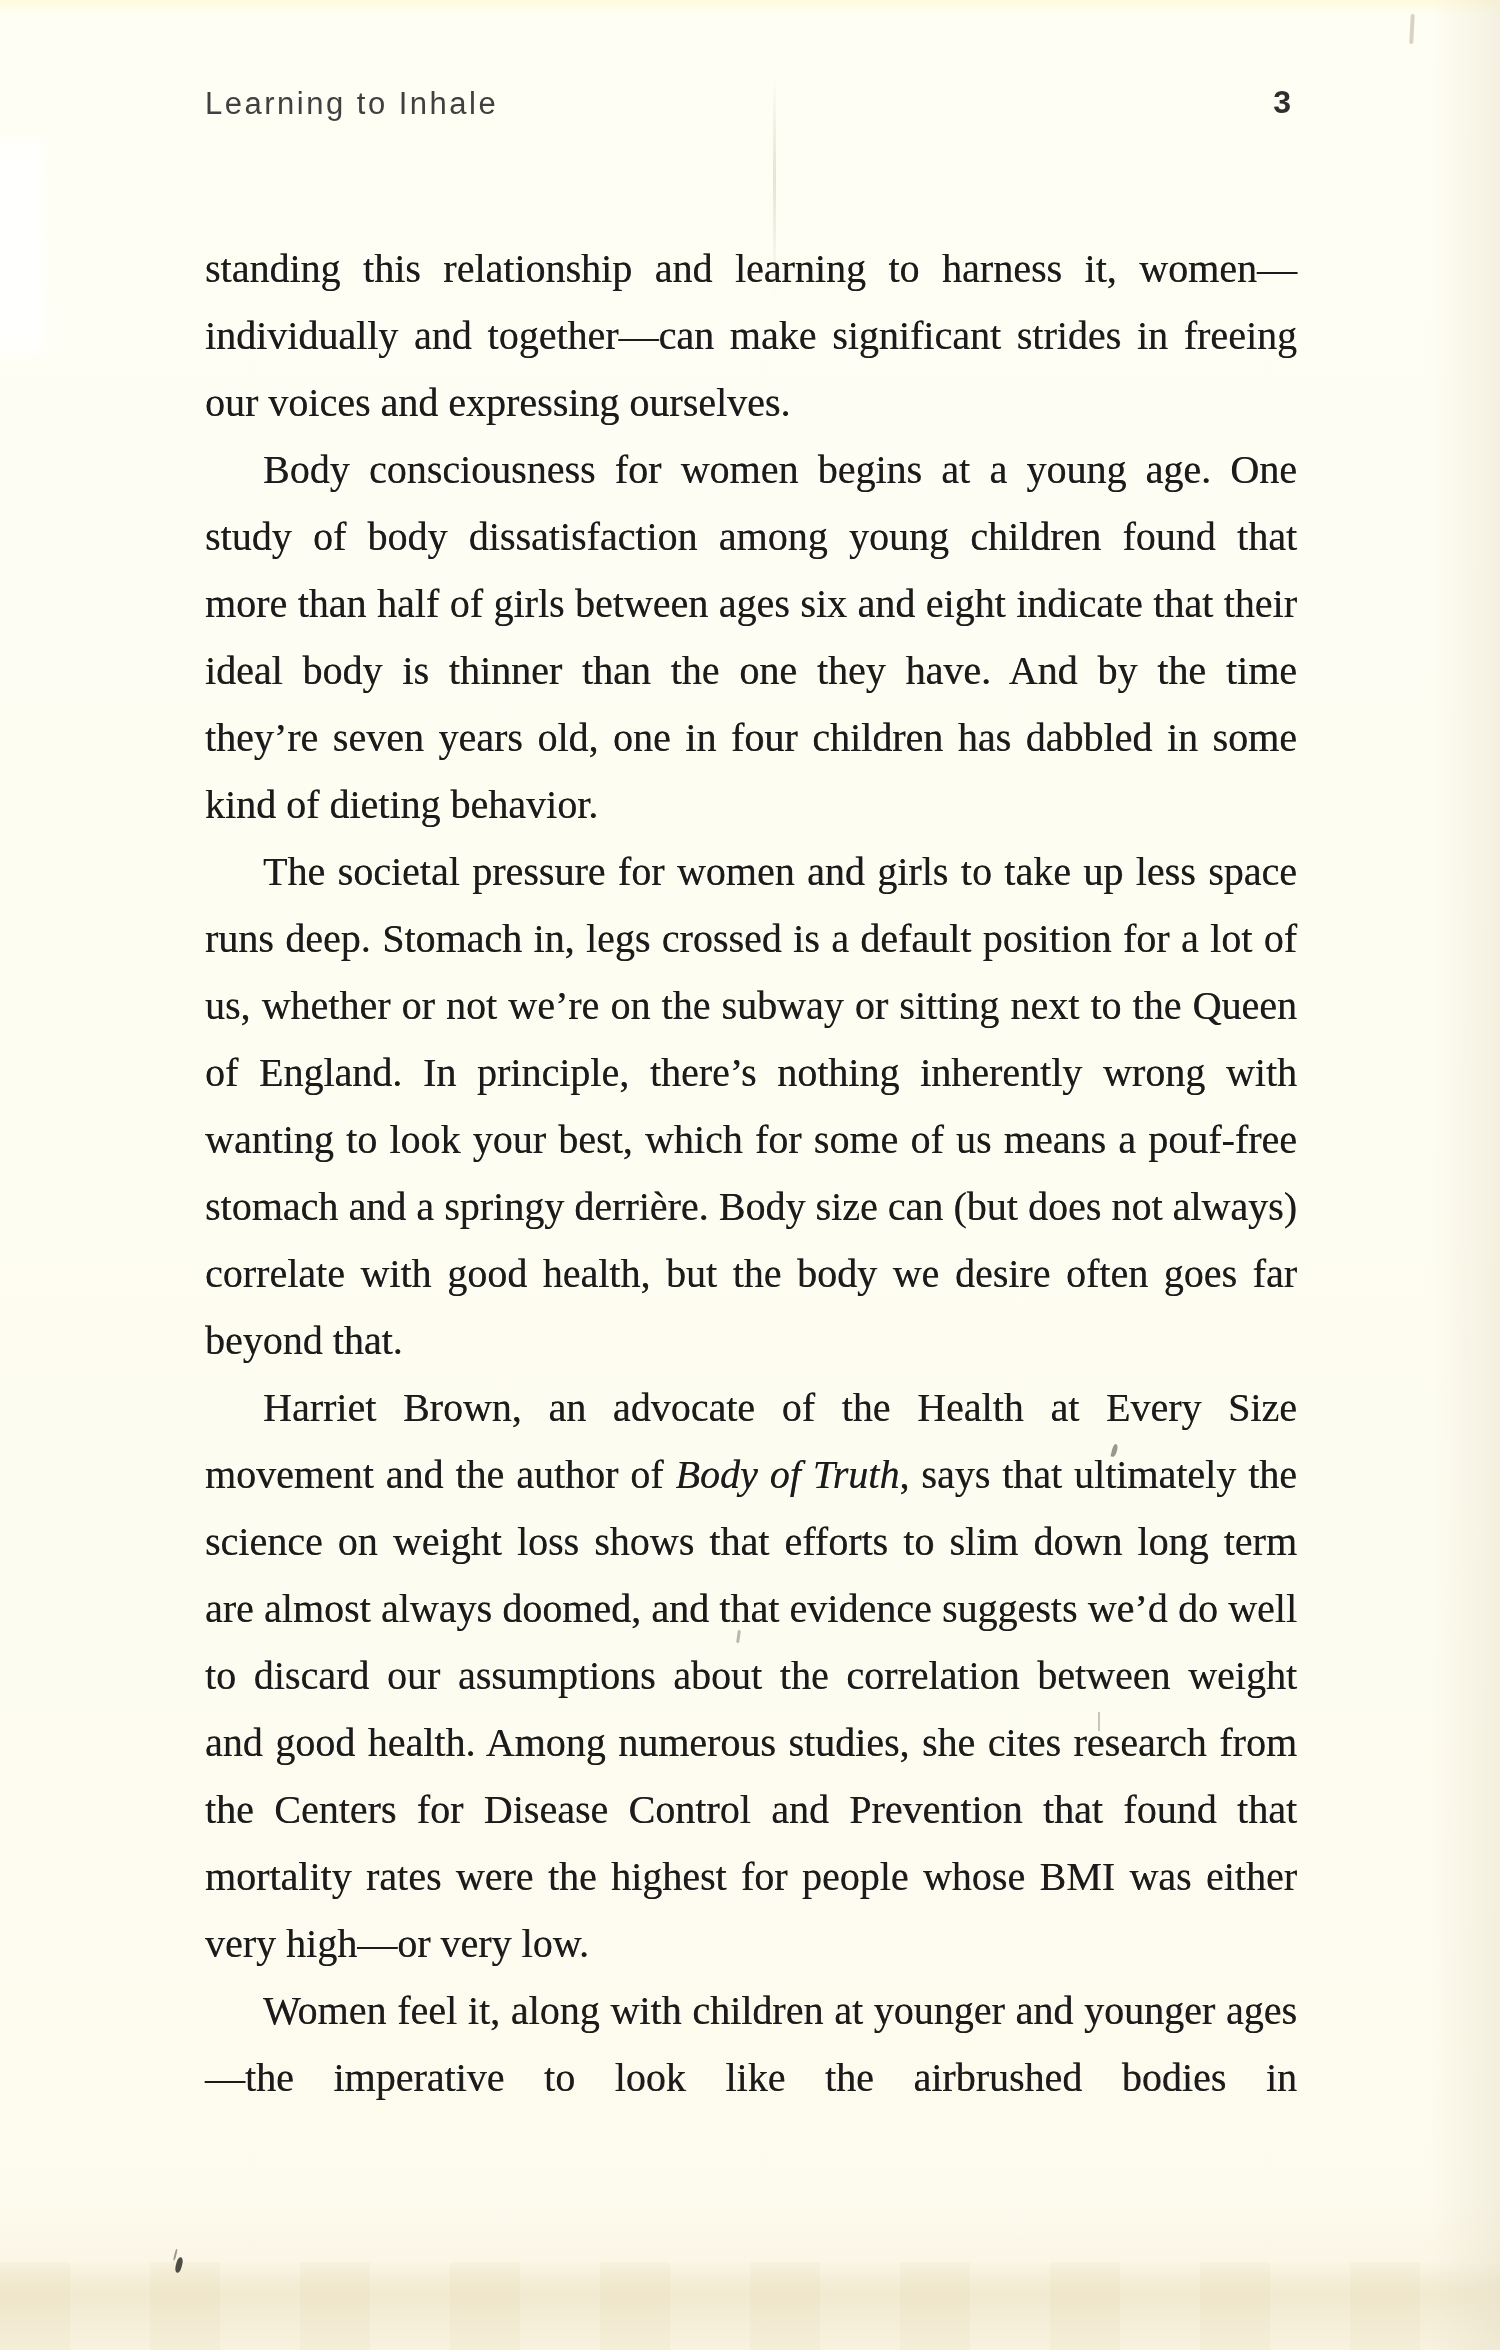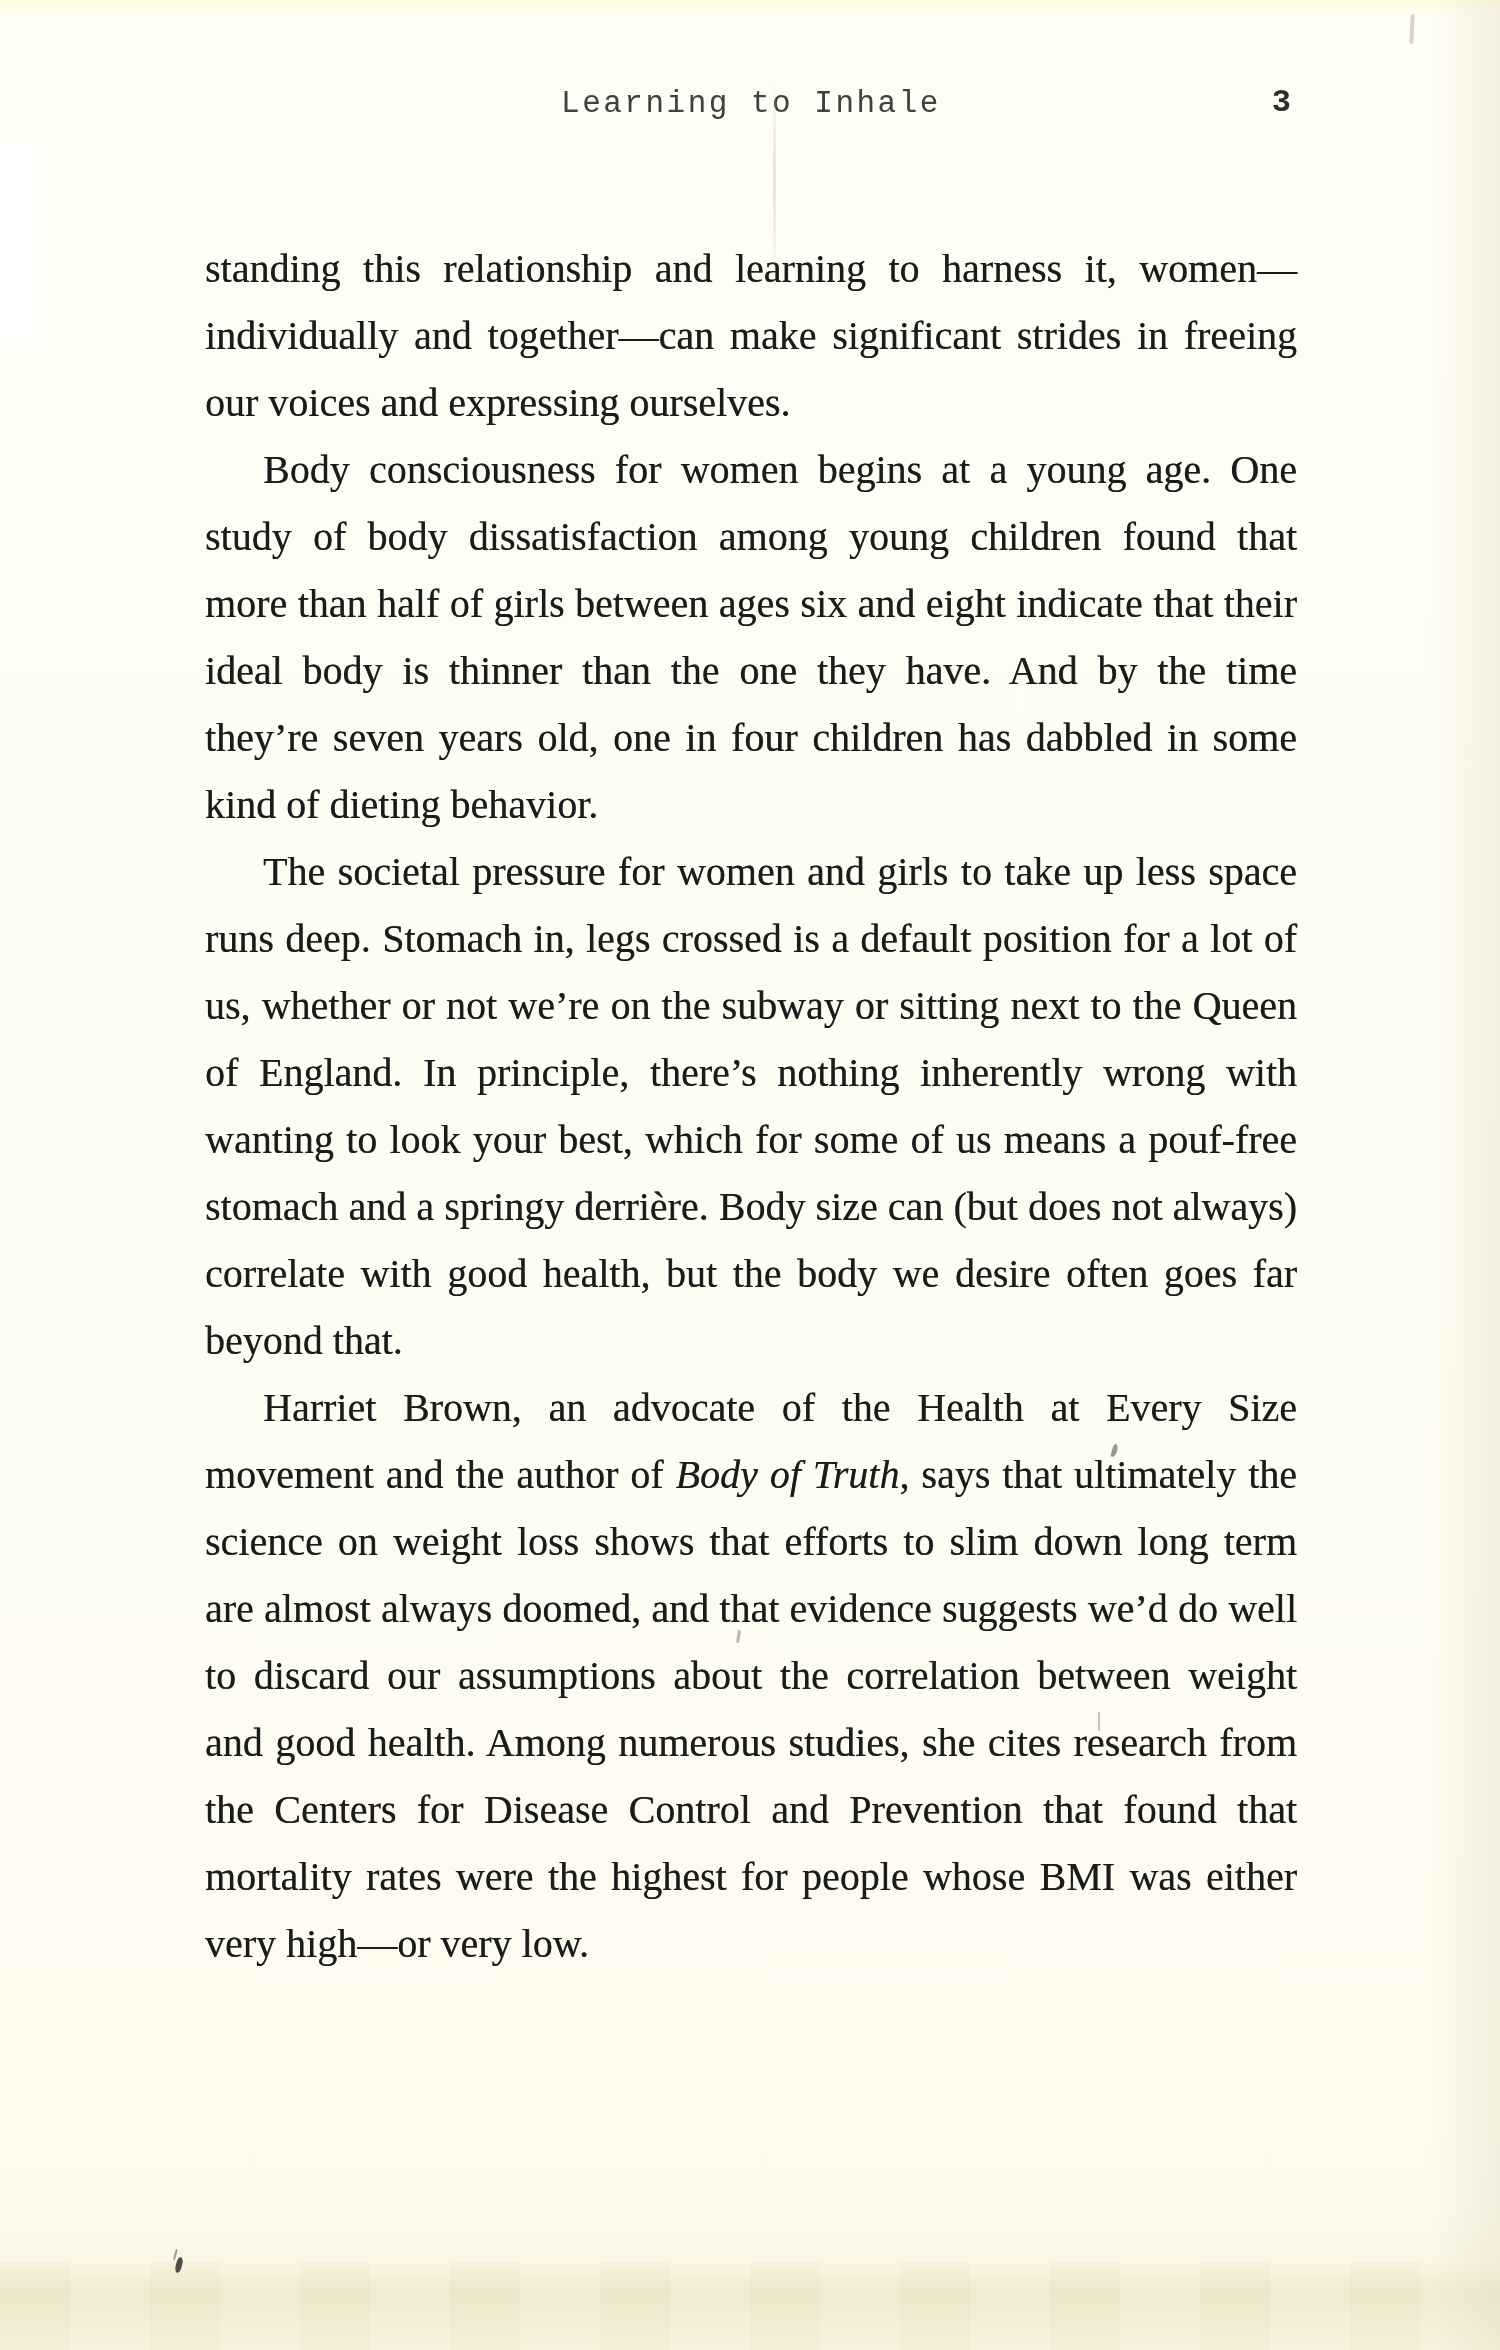--- a/index.html
+++ b/index.html
@@ -23,22 +23,21 @@
     font-family: "Liberation Serif", serif;
   }
 
   
   .running-header {
     position: absolute;
     top: 86px;
     left: 205px;
     width: 1092px;
     height: 40px;
-    text-align: center;
-    font-family: Liberation Mono, monospace;
+    font-family: Liberation Sans, sans-serif;
     font-size: 31px;
     letter-spacing: 2.5px;
     color: #404040;
   }
   .running-header .title {
     display: inline-block;
   }
   .running-header .folio {
     position: absolute;
     right: 6px;
@@ -174,20 +173,21 @@
   <header class="running-header">
     <span class="title">Learning to Inhale</span>
     <span class="folio">3</span>
   </header>
 
   <main class="text-block">
       <p class=""><span>standing this relationship and learning to harness it, women—individually and together—can make significant strides in freeing our voices and expressing ourselves.</span></p>
       <p class="indent"><span>Body consciousness for women begins at a young age. One study of body dissatisfaction among young children found that more than half of girls between ages six and eight indicate that their ideal body is thinner than the one they have. And by the time they’re seven years old, one in four children has dabbled in some kind of dieting behavior.</span></p>
       <p class="indent"><span>The societal pressure for women and girls to take up less space runs deep. Stomach in, legs crossed is a default position for a lot of us, whether or not we’re on the subway or sitting next to the Queen of England. In principle, there’s nothing inherently wrong with wanting to look your best, which for some of us means a pouf-free stomach and a springy derrière. Body size can (but does not always) correlate with good health, but the body we desire often goes far beyond that.</span></p>
       <p class="indent"><span>Harriet Brown, an advocate of the Health at Every Size movement and the author of </span><em>Body of Truth</em><span>, says that ultimately the science on weight loss shows that efforts to slim down long term are almost always doomed, and that evidence suggests we’d do well to discard our assumptions about the correlation between weight and good health. Among numerous studies, she cites research from the Centers for Disease Control and Prevention that found that mortality rates were the highest for people whose BMI was either very high—or very low.</span></p>
+      <p class="indent justify-last"><span>Women feel it, along with children at younger and younger ages—the imperative to look like the airbrushed bodies in</span></p>
     </main>
 
   <div class="artifact band-bottom"></div>
   <div class="artifact edge-right"></div>
   <div class="artifact white-patch-left"></div>
   <div class="artifact crease-header"></div>
   <div class="artifact dash-top-right"></div>
   <div class="artifact ink-mark-bottom-left"></div>
   <div class="artifact speck-1"></div>
   <div class="artifact speck-2"></div>

